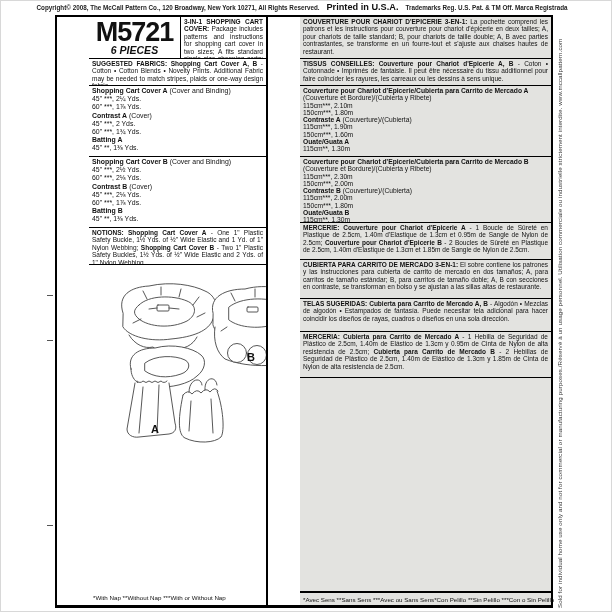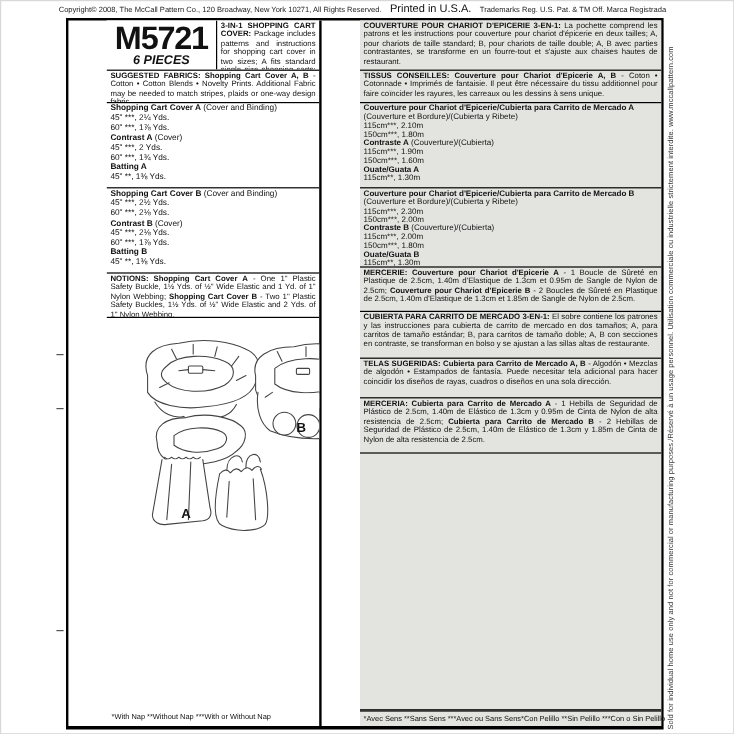--- a/index.html
+++ b/index.html
@@ -8,20 +8,21 @@
     font-family:"Liberation Sans","DejaVu Sans",sans-serif;color:#111;
     -webkit-font-smoothing:antialiased;
   }
   .page{position:absolute;inset:0;outline:1px solid #d8d8d8;outline-offset:-1px;}
 
   
   .copyline{
     position:absolute;left:50px;top:2px;width:504px;height:12px;
     display:flex;align-items:baseline;justify-content:center;gap:7px;
     white-space:nowrap;
+    font-weight:bold;
   }
   .copyline .small{font-size:6.3px;color:#222;}
   .copyline .big{font-size:9.2px;color:#111;}
 
   
   .sheet{
     position:absolute;left:55px;top:15px;width:498px;height:593px;
     border:2px solid #000;border-bottom-width:3px;box-sizing:border-box;
     display:flex;background:#fff;
   }

